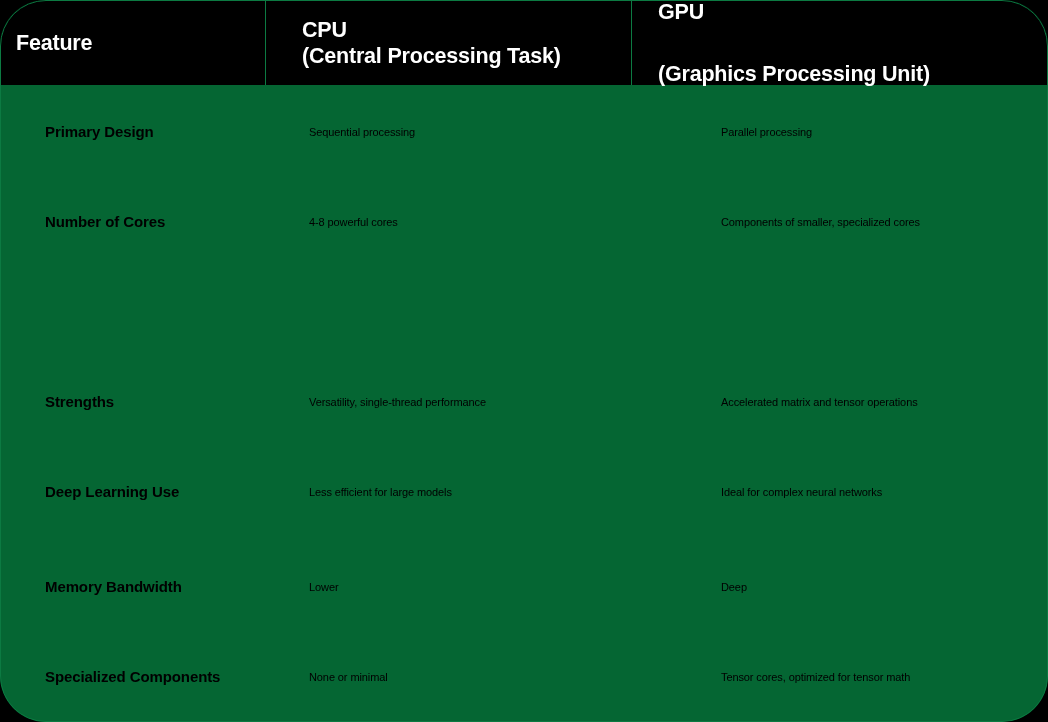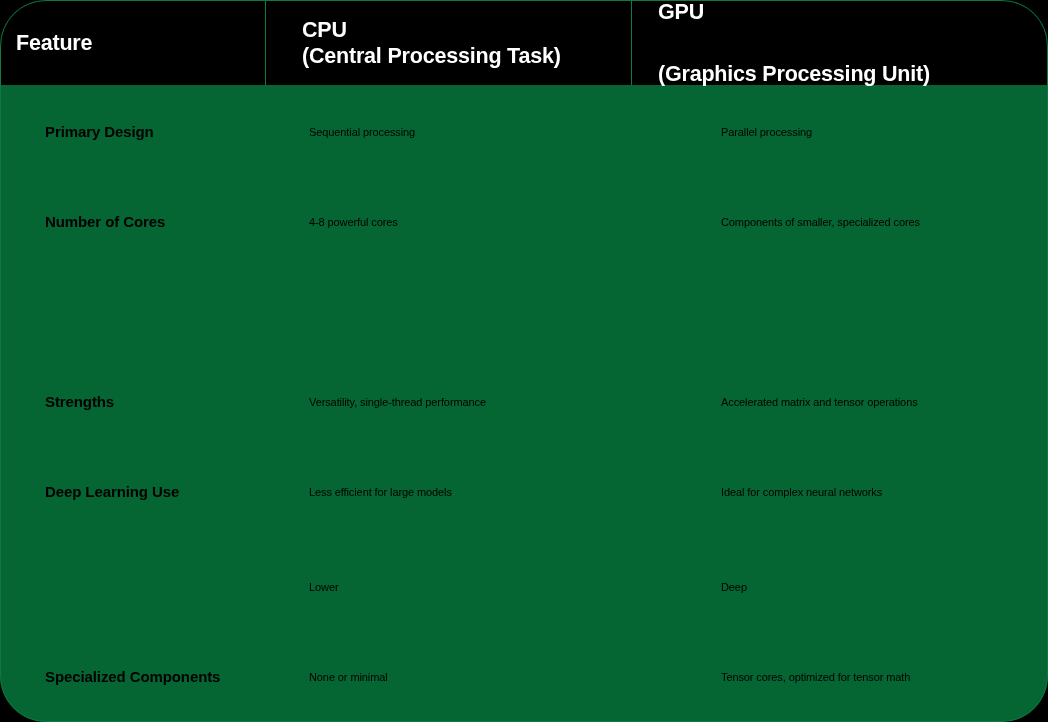--- a/index.html
+++ b/index.html
@@ -144,20 +144,21 @@
       <div class="cell c3">Accelerated matrix and tensor operations</div>
     </div>
 
     <div class="table-row" style="top:392px">
       <div class="cell c1">Deep Learning Use</div>
       <div class="cell c3">Ideal for complex neural networks</div>
       <div class="cell c2">Less efficient for large models</div>
     </div>
 
     <div class="table-row" style="top:487px">
+      <div class="cell c1">Memory Bandwidth</div>
       <div class="cell c2">Lower</div>
       <div class="cell c3">Deep</div>
     </div>
 
     <div class="table-row" style="top:577px">
       <div class="cell c2">None or minimal</div>
       <div class="cell c1">Specialized Components</div>
       <div class="cell c3">Tensor cores, optimized for tensor math</div>
     </div>
 

